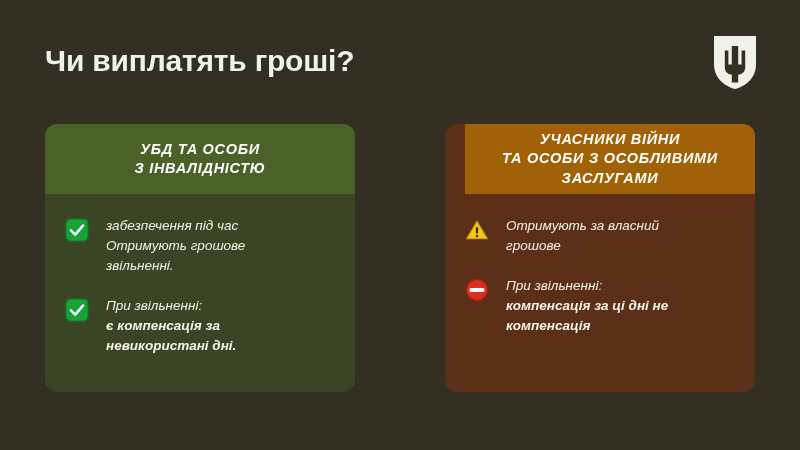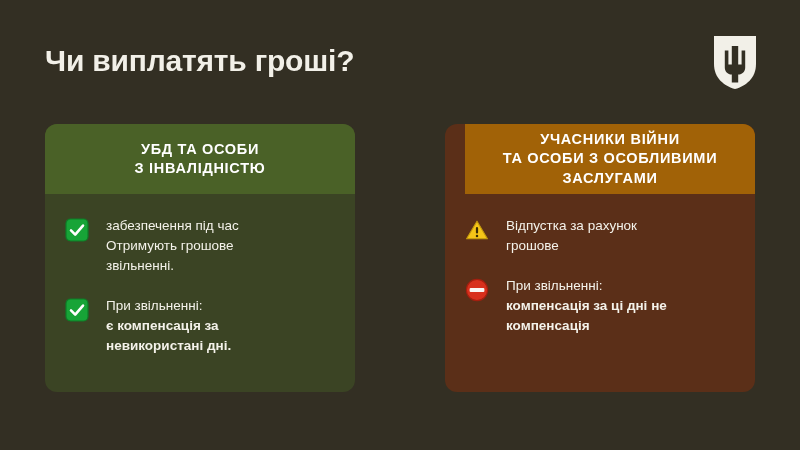--- a/index.html
+++ b/index.html
@@ -46,20 +46,21 @@
   }
   .emblem svg { display: block; }
 
   
   .cards {
     position: absolute;
     left: 0;
     top: 124px;
     width: 768px;
     height: 270px;
+    font-style: italic;
   }
   .card {
     position: absolute;
     top: 0;
     width: 310px;
     height: 268px;
     border-radius: 12px;
     overflow: hidden;
   }
   .card-left  { left: 45px;  background: #3B4424; }
@@ -181,21 +182,21 @@
 
       <div class="bullet">
         <span class="bullet-icon">
           <svg viewBox="0 0 24 24" width="24" height="24" aria-hidden="true">
             <path d="M12 3.2 L22.4 20.8 L1.6 20.8 Z" fill="#F5C518" stroke="#C59A0C" stroke-width="1.1" stroke-linejoin="round"></path>
             <rect x="10.9" y="9" width="2.2" height="6.6" rx="1.1" fill="#3A2C05"></rect>
             <circle cx="12" cy="18" r="1.25" fill="#3A2C05"></circle>
           </svg>
         </span>
         <span class="bullet-text">
-          <span class="line-regular">Відпустка за рахунок</span>
+          <span class="line-regular">Отримують за власний</span>
           <span class="line-regular">грошове</span>
         </span>
       </div>
 
       <div class="bullet">
         <span class="bullet-icon">
           <svg viewBox="0 0 24 24" width="24" height="24" aria-hidden="true">
             <circle cx="12" cy="12" r="10.6" fill="#D8301C"></circle>
             <circle cx="12" cy="12" r="10.6" fill="none" stroke="#A41F0F" stroke-width="1.1"></circle>
             <rect x="4.6" y="10.1" width="14.8" height="3.9" rx="1" fill="#FAF6F3"></rect>

